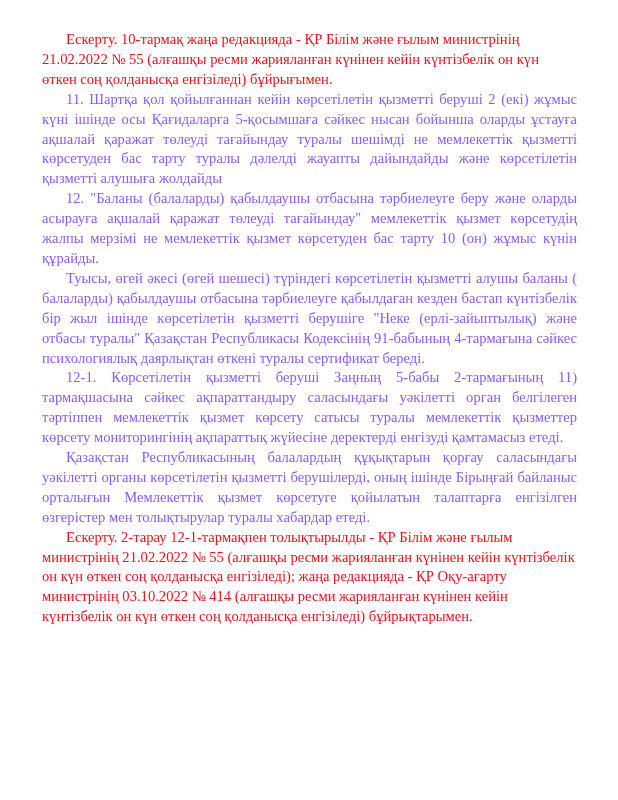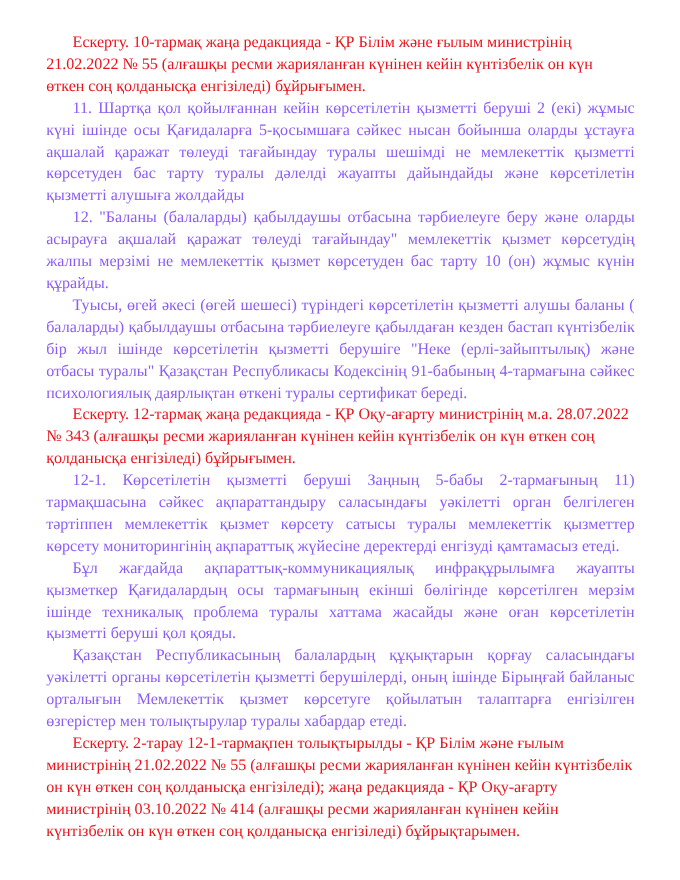--- a/index.html
+++ b/index.html
@@ -58,25 +58,23 @@
   <div class="doc-body">
 
     <p class="para note">Ескерту. 10-тармақ жаңа редакцияда - ҚР Білім және ғылым министрінің 21.02.2022 № 55 (алғашқы ресми жарияланған күнінен кейін күнтізбелік он күн өткен соң қолданысқа енгізіледі) бұйрығымен.</p>
 
     <p class="para">11. Шартқа қол қойылғаннан кейін көрсетілетін қызметті беруші 2 (екі) жұмыс күні ішінде осы Қағидаларға 5-қосымшаға сәйкес нысан бойынша оларды ұстауға ақшалай қаражат төлеуді тағайындау туралы шешімді не мемлекеттік қызметті көрсетуден бас тарту туралы дәлелді жауапты дайындайды және көрсетілетін қызметті алушыға жолдайды</p>
 
     <p class="para">12. "Баланы (балаларды) қабылдаушы отбасына тәрбиелеуге беру және оларды асырауға ақшалай қаражат төлеуді тағайындау" мемлекеттік қызмет көрсетудің жалпы мерзімі не мемлекеттік қызмет көрсетуден бас тарту 10 (он) жұмыс күнін құрайды.</p>
 
     <p class="para">Туысы, өгей әкесі (өгей шешесі) түріндегі көрсетілетін қызметті алушы баланы ( балаларды) қабылдаушы отбасына тәрбиелеуге қабылдаған кезден бастап күнтізбелік бір жыл ішінде көрсетілетін қызметті берушіге "Неке (ерлі-зайыптылық) және отбасы туралы" Қазақстан Республикасы Кодексінің 91-бабының 4-тармағына сәйкес психологиялық даярлықтан өткені туралы сертификат береді.</p>
 
-    <p class="para note">Ескерту. 12-тармақ жаңа редакцияда - ҚР Оқу-ағарту министрінің м.а. 28.07.2022 № 343 (алғашқы ресми жарияланған күнінен кейін күнтізбелік он күн өткен соң қолданысқа енгізіледі) бұйрығымен.</p>
 
     <p class="para">12-1. Көрсетілетін қызметті беруші Заңның 5-бабы 2-тармағының 11) тармақшасына сәйкес ақпараттандыру саласындағы уәкілетті орган белгілеген тәртіппен мемлекеттік қызмет көрсету сатысы туралы мемлекеттік қызметтер көрсету мониторингінің ақпараттық жүйесіне деректерді енгізуді қамтамасыз етеді.</p>
 
 
-    <p class="para">Бұл жағдайда ақпараттық-коммуникациялық инфрақұрылымға жауапты қызметкер Қағидалардың осы тармағының екінші бөлігінде көрсетілген мерзім ішінде техникалық проблема туралы хаттама жасайды және оған көрсетілетін қызметті беруші қол қояды.</p>
 
     <p class="para">Қазақстан Республикасының балалардың құқықтарын қорғау саласындағы уәкілетті органы көрсетілетін қызметті берушілерді, оның ішінде Бірыңғай байланыс орталығын Мемлекеттік қызмет көрсетуге қойылатын талаптарға енгізілген өзгерістер мен толықтырулар туралы хабардар етеді.</p>
 
     <p class="para note">Ескерту. 2-тарау 12-1-тармақпен толықтырылды - ҚР Білім және ғылым министрінің 21.02.2022 № 55 (алғашқы ресми жарияланған күнінен кейін күнтізбелік он күн өткен соң қолданысқа енгізіледі); жаңа редакцияда - ҚР Оқу-ағарту министрінің 03.10.2022 № 414 (алғашқы ресми жарияланған күнінен кейін күнтізбелік он күн өткен соң қолданысқа енгізіледі) бұйрықтарымен.</p>
 
   </div>
 </div>
 
 </body></html>

